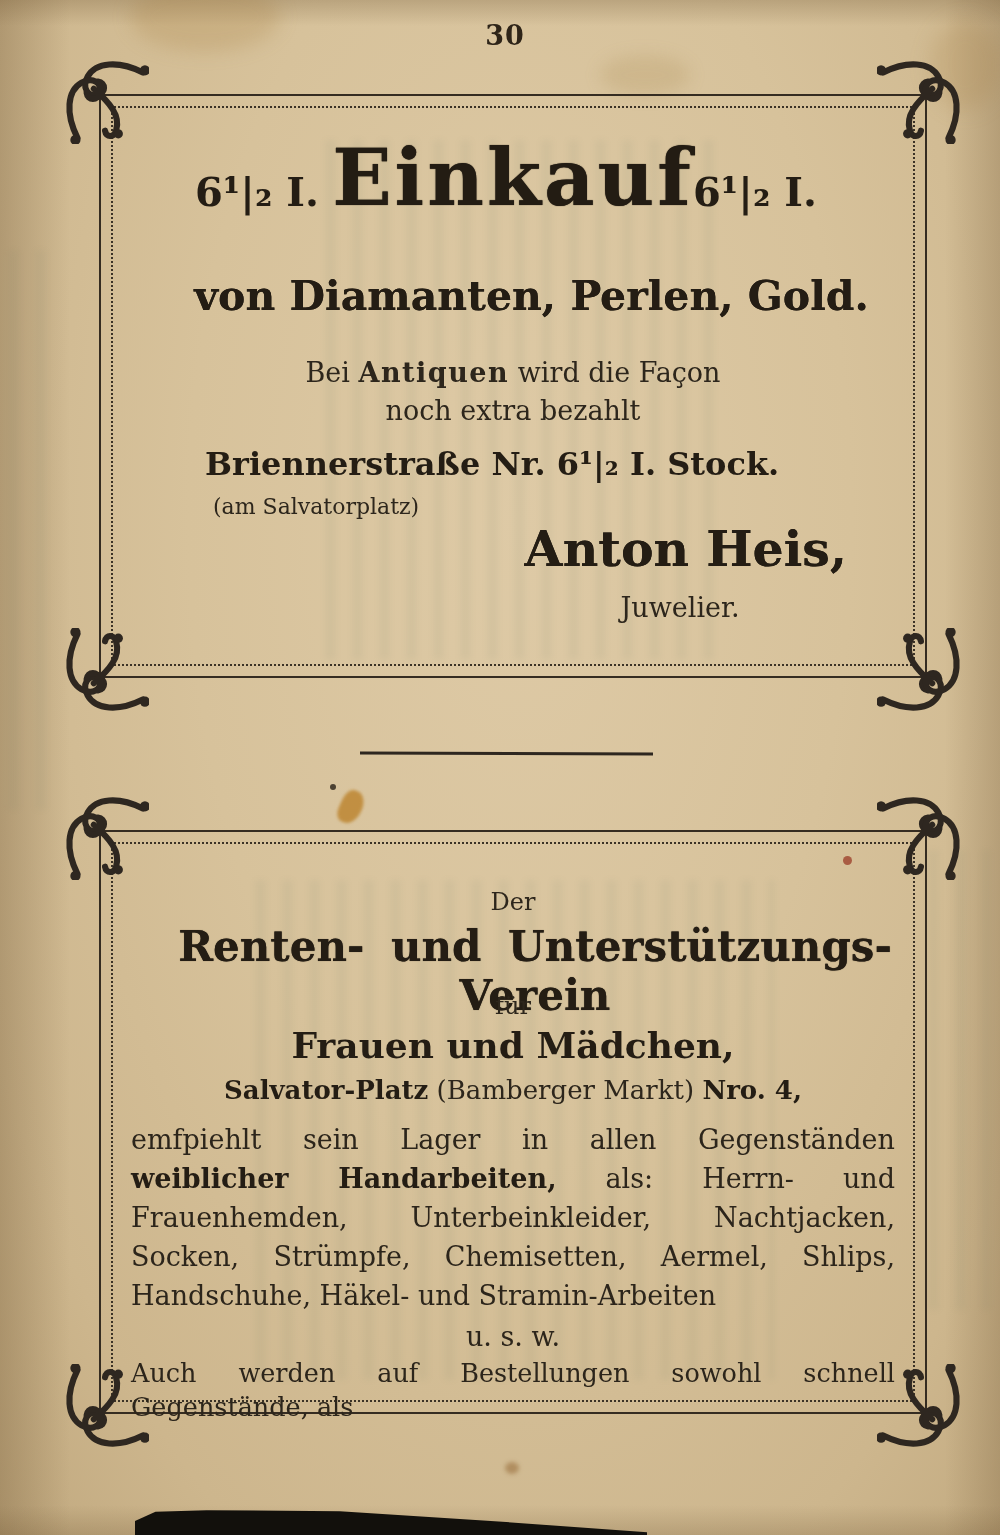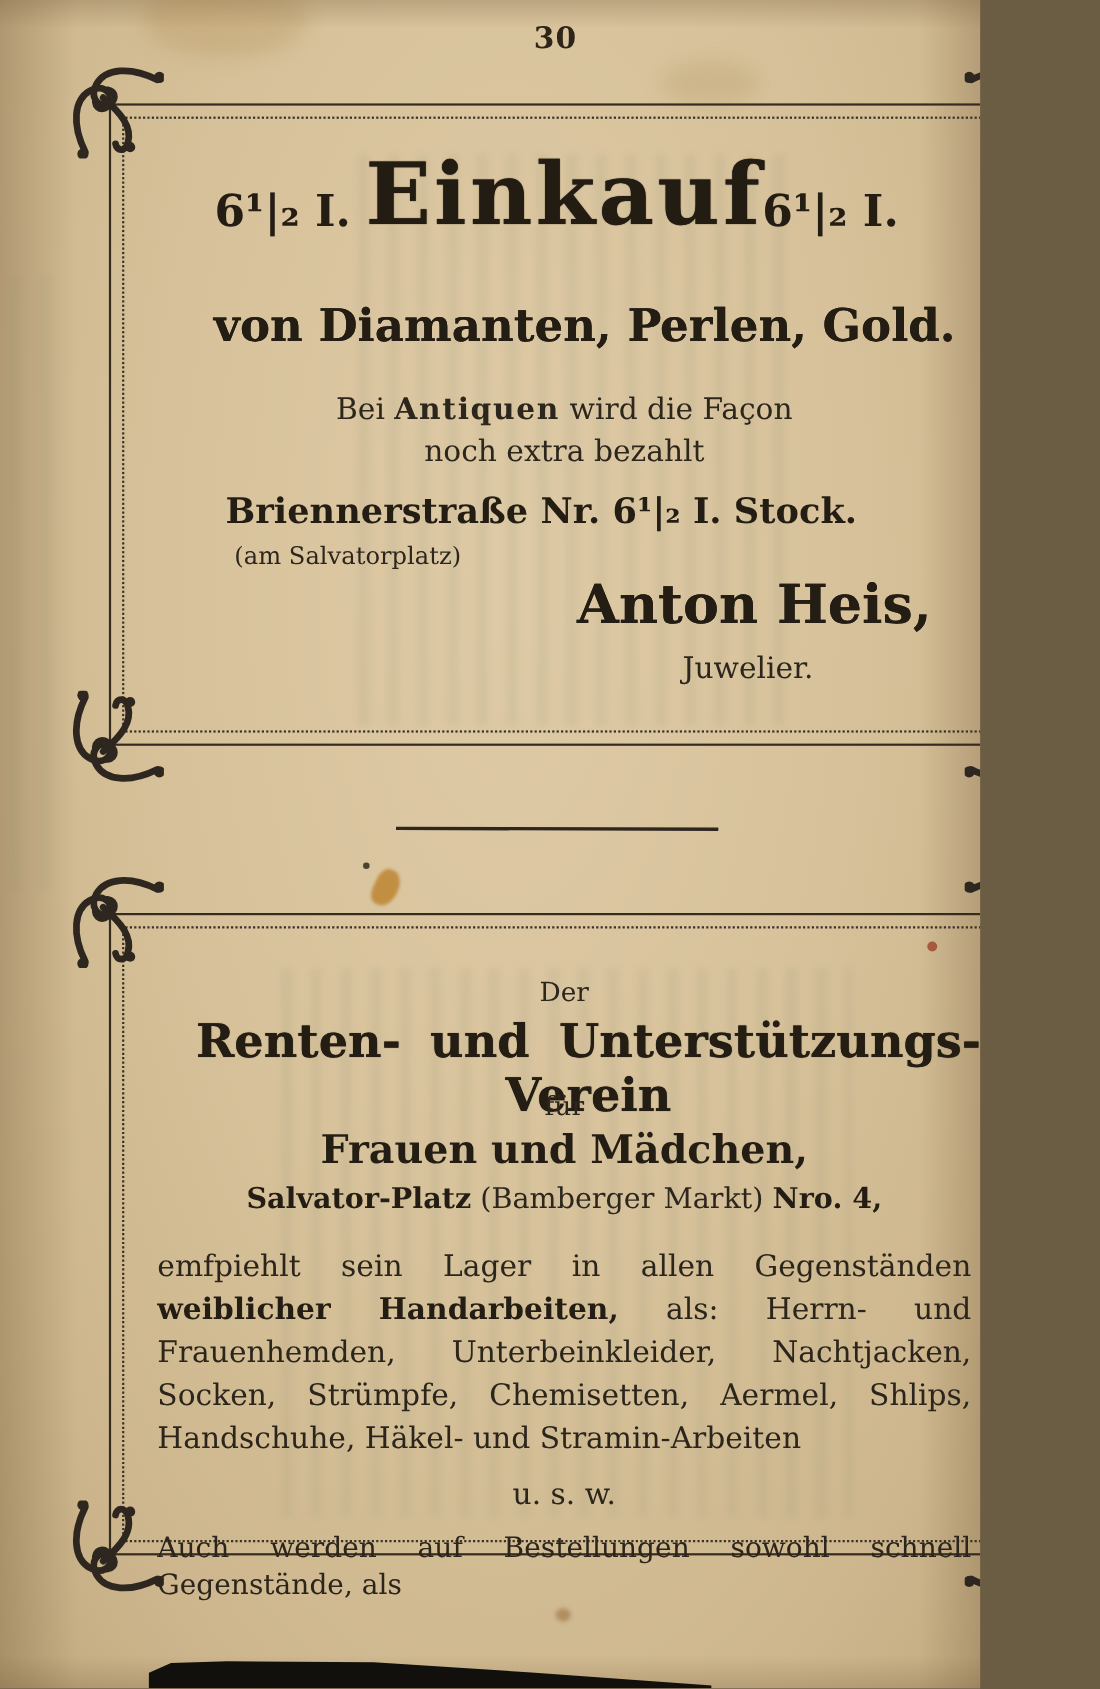--- a/index.html
+++ b/index.html
@@ -1,17 +1,17 @@
 <!DOCTYPE html>
 <html><head>
 <meta charset="utf-8">
 <style>
   html,body{margin:0;padding:0;background:#6b5c44;}
   .stage{
-    position:relative;width:891px;height:1535px;overflow:hidden;
+    position:relative;width:1000px;height:1535px;overflow:hidden;
     font-family:"DejaVu Serif","Liberation Serif",serif;
     color:#2a231a;
     background:
       radial-gradient(ellipse at 52% 34%, #decaa6 0%, #d7c29b 45%, #cdb68d 80%, #c0a87e 100%);
   }
   
   .edge-left{position:absolute;left:0;top:0;width:70px;height:100%;
     background:linear-gradient(90deg, rgba(120,95,60,.35), rgba(120,95,60,0));}
   .edge-right{position:absolute;right:0;top:0;width:55px;height:100%;
     background:linear-gradient(270deg, rgba(120,95,60,.30), rgba(120,95,60,0));}
@@ -68,21 +68,21 @@
 
   
   .ad2-intro{left:0;right:0;top:56px;text-align:center;font-size:24px;color:#2d261c;}
   .ad2-title{left:0;right:0;top:90px;text-align:center;font-size:42px;font-weight:700;
     word-spacing:12px;color:#241d14;text-shadow:0 0 .7px #241d14;padding-left:44px;}
   .ad2-for{left:0;right:0;top:160px;text-align:center;font-size:24px;color:#2d261c;}
   .ad2-aud{left:0;right:0;top:192px;text-align:center;font-size:36px;font-weight:700;color:#241d14;}
   .ad2-addr{left:0;right:0;top:243px;text-align:center;font-size:26px;color:#2d261c;}
   .ad2-addr b{font-weight:700;color:#241d14;}
   .ad2-body{left:30px;right:30px;top:288px;font-size:27px;line-height:39px;color:#2c251b;}
-  .ad2-body p{margin:12px;text-align:justify;}
+  .ad2-body p{margin:0;text-align:justify;}
   .ad2-body .bold{font-weight:700;color:#241d14;}
   .etc{text-align:center;margin-top:2px;font-size:27px;}
   .ad2-footer{margin-top:10px;text-align:center;font-size:25.5px;line-height:34px;color:#2c251b;}
 
   .divider{position:absolute;left:360px;top:752px;width:293px;height:2.5px;background:#2e2720;transform:rotate(.15deg);}
 
   .bottom-dark{position:absolute;left:135px;top:1508px;width:512px;height:27px;background:#12100c;
     clip-path:polygon(0 48%,4% 14%,14% 8%,40% 12%,68% 46%,100% 90%,100% 100%,0 100%);}
 </style>
 </head>

